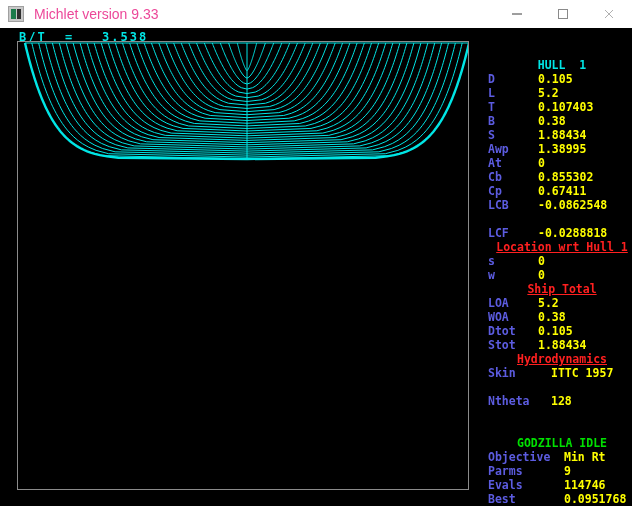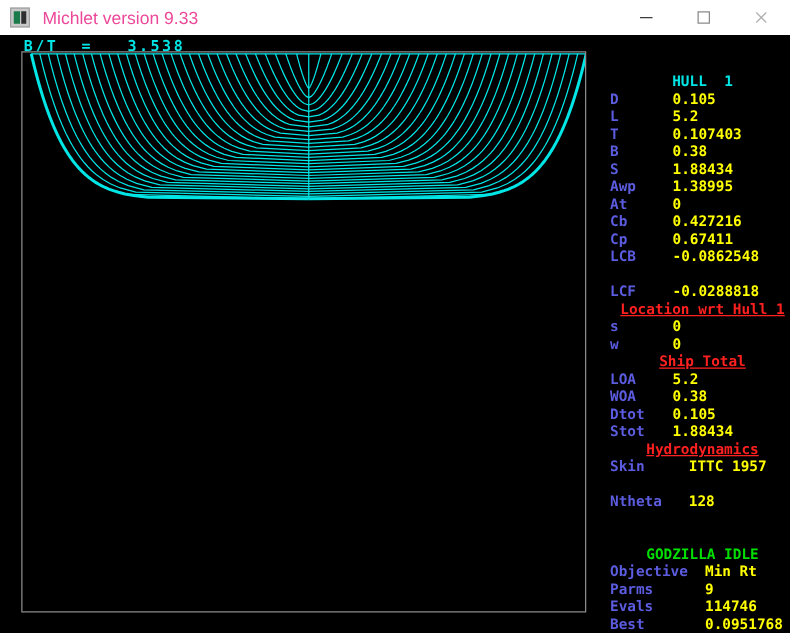--- a/index.html
+++ b/index.html
@@ -232,21 +232,21 @@
 
   <div id="data-panel">
       <div class="hdr cyan" style="top: 30px;">HULL  1</div>
       <div class="row" style="top: 44px;"><span class="lbl">D</span><span class="val c1">0.105</span></div>
       <div class="row" style="top: 58px;"><span class="lbl">L</span><span class="val c1">5.2</span></div>
       <div class="row" style="top: 72px;"><span class="lbl">T</span><span class="val c1">0.107403</span></div>
       <div class="row" style="top: 86px;"><span class="lbl">B</span><span class="val c1">0.38</span></div>
       <div class="row" style="top: 100px;"><span class="lbl">S</span><span class="val c1">1.88434</span></div>
       <div class="row" style="top: 114px;"><span class="lbl">Awp</span><span class="val c1">1.38995</span></div>
       <div class="row" style="top: 128px;"><span class="lbl">At</span><span class="val c1">0</span></div>
-      <div class="row" style="top: 142px;"><span class="lbl">Cb</span><span class="val c1">0.427216</span></div>
+      <div class="row" style="top: 142px;"><span class="lbl">Cb</span><span class="val c1">0.855302</span></div>
       <div class="row" style="top: 156px;"><span class="lbl">Cp</span><span class="val c1">0.67411</span></div>
       <div class="row" style="top: 170px;"><span class="lbl">LCB</span><span class="val c1">-0.0862548</span></div>
       <div class="row" style="top: 198px;"><span class="lbl">LCF</span><span class="val c1">-0.0288818</span></div>
       <div class="hdr red" style="top: 212px;">Location wrt Hull 1</div>
       <div class="row" style="top: 226px;"><span class="lbl">s</span><span class="val c1">0</span></div>
       <div class="row" style="top: 240px;"><span class="lbl">w</span><span class="val c1">0</span></div>
       <div class="hdr red" style="top: 254px;">Ship Total</div>
       <div class="row" style="top: 268px;"><span class="lbl">LOA</span><span class="val c1">5.2</span></div>
       <div class="row" style="top: 282px;"><span class="lbl">WOA</span><span class="val c1">0.38</span></div>
       <div class="row" style="top: 296px;"><span class="lbl">Dtot</span><span class="val c1">0.105</span></div>

